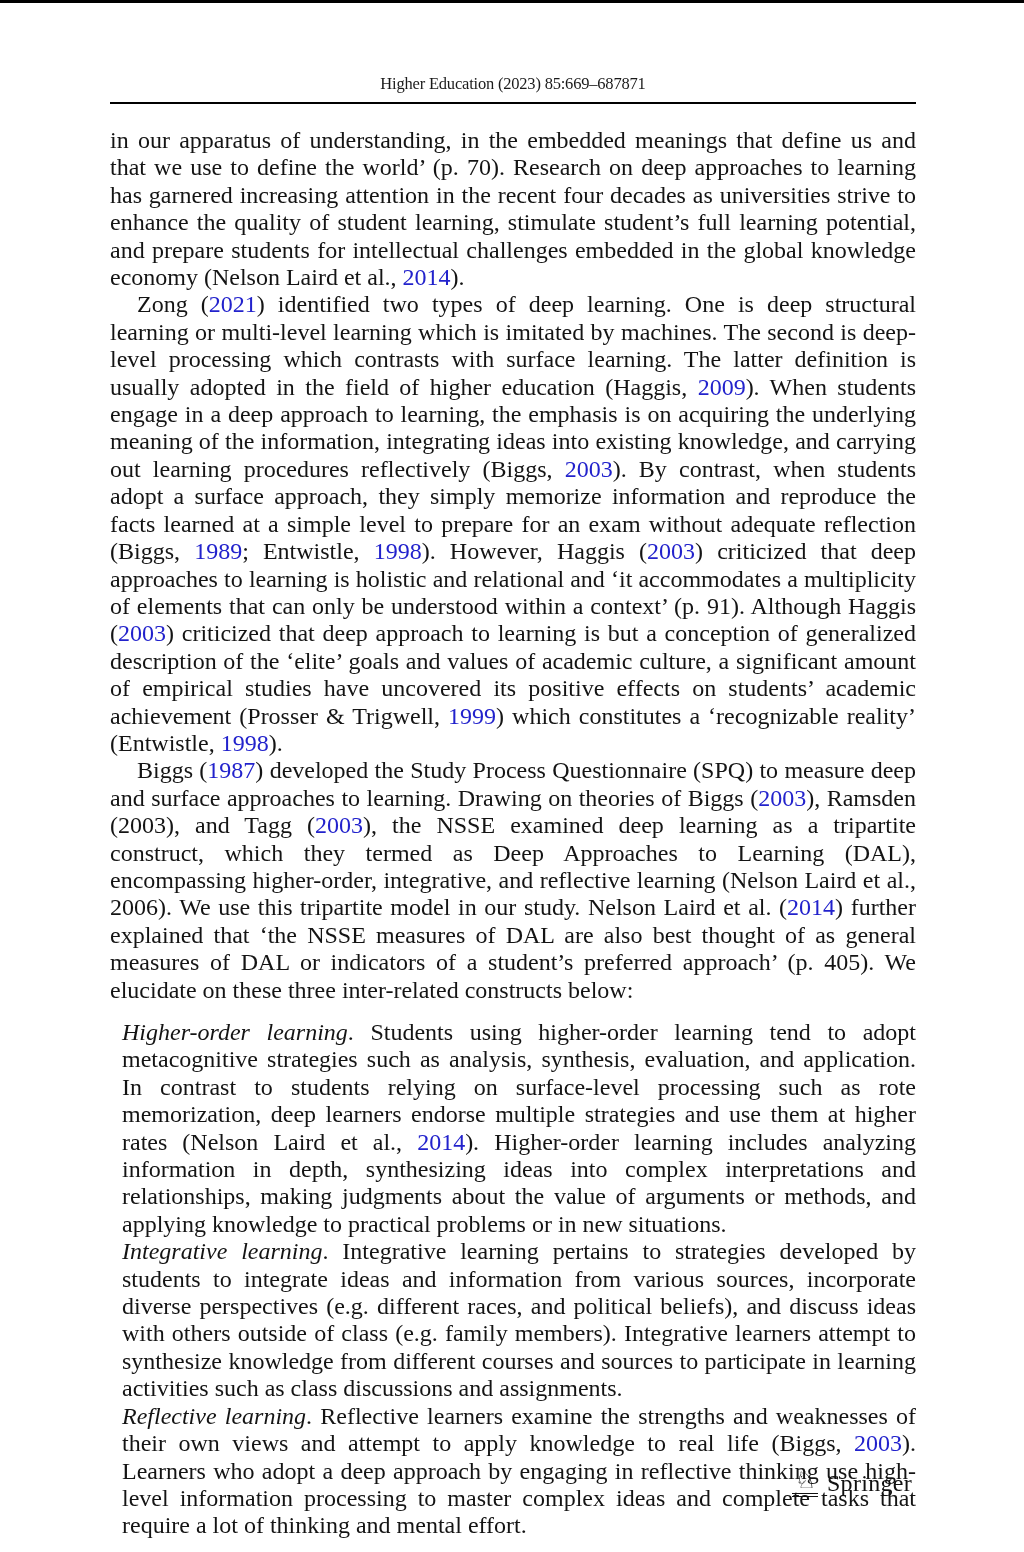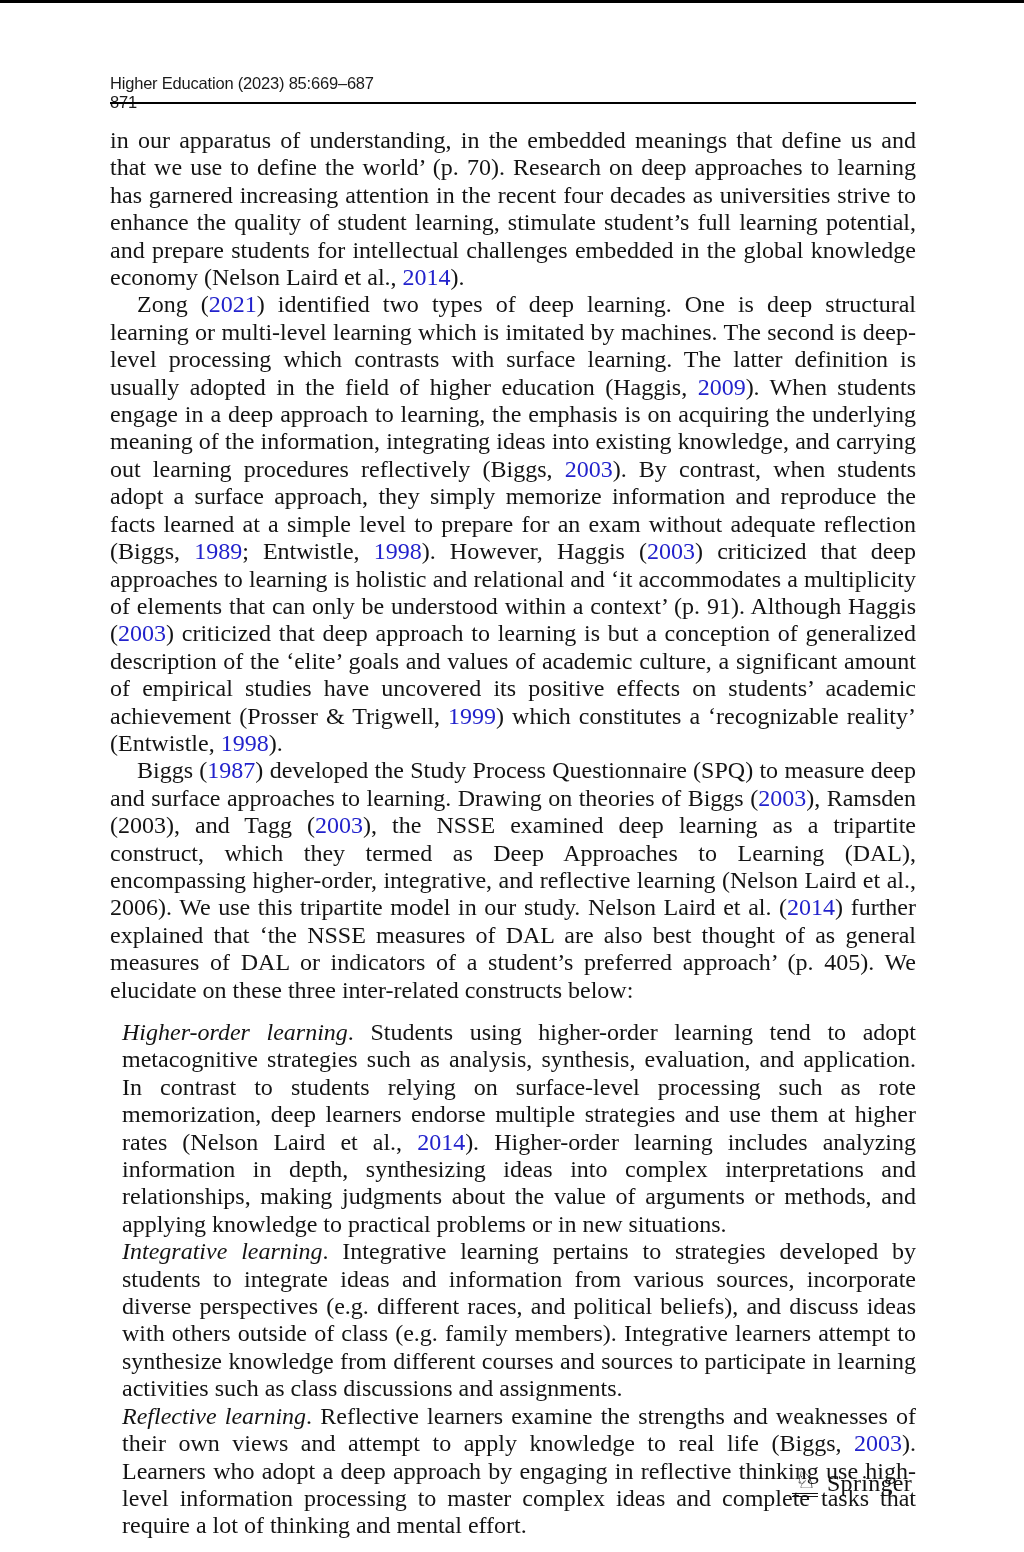--- a/index.html
+++ b/index.html
@@ -18,27 +18,26 @@
     position: absolute;
     top: 0; left: 0;
     width: 100%; height: 3px;
     background: #000000;
   }
   .page-header {
     position: absolute;
     left: 110px; right: 108px;
     top: 74px;
     display: flex;
-    justify-content: flex-end;
+    justify-content: center;
     align-items: baseline;
-    font-family: Liberation Sans, sans-serif;
+    font-family: Liberation Serif, serif;
     font-size: 16.5px;
     letter-spacing: -0.2px;
     color: #1a1a1a;
-    flex-direction: column;
   }
   .header-rule {
     position: absolute;
     left: 110px; right: 108px;
     top: 102px;
     height: 0;
     border-top: 2.5px solid #000000;
   }
   .article-body {
     position: absolute;

